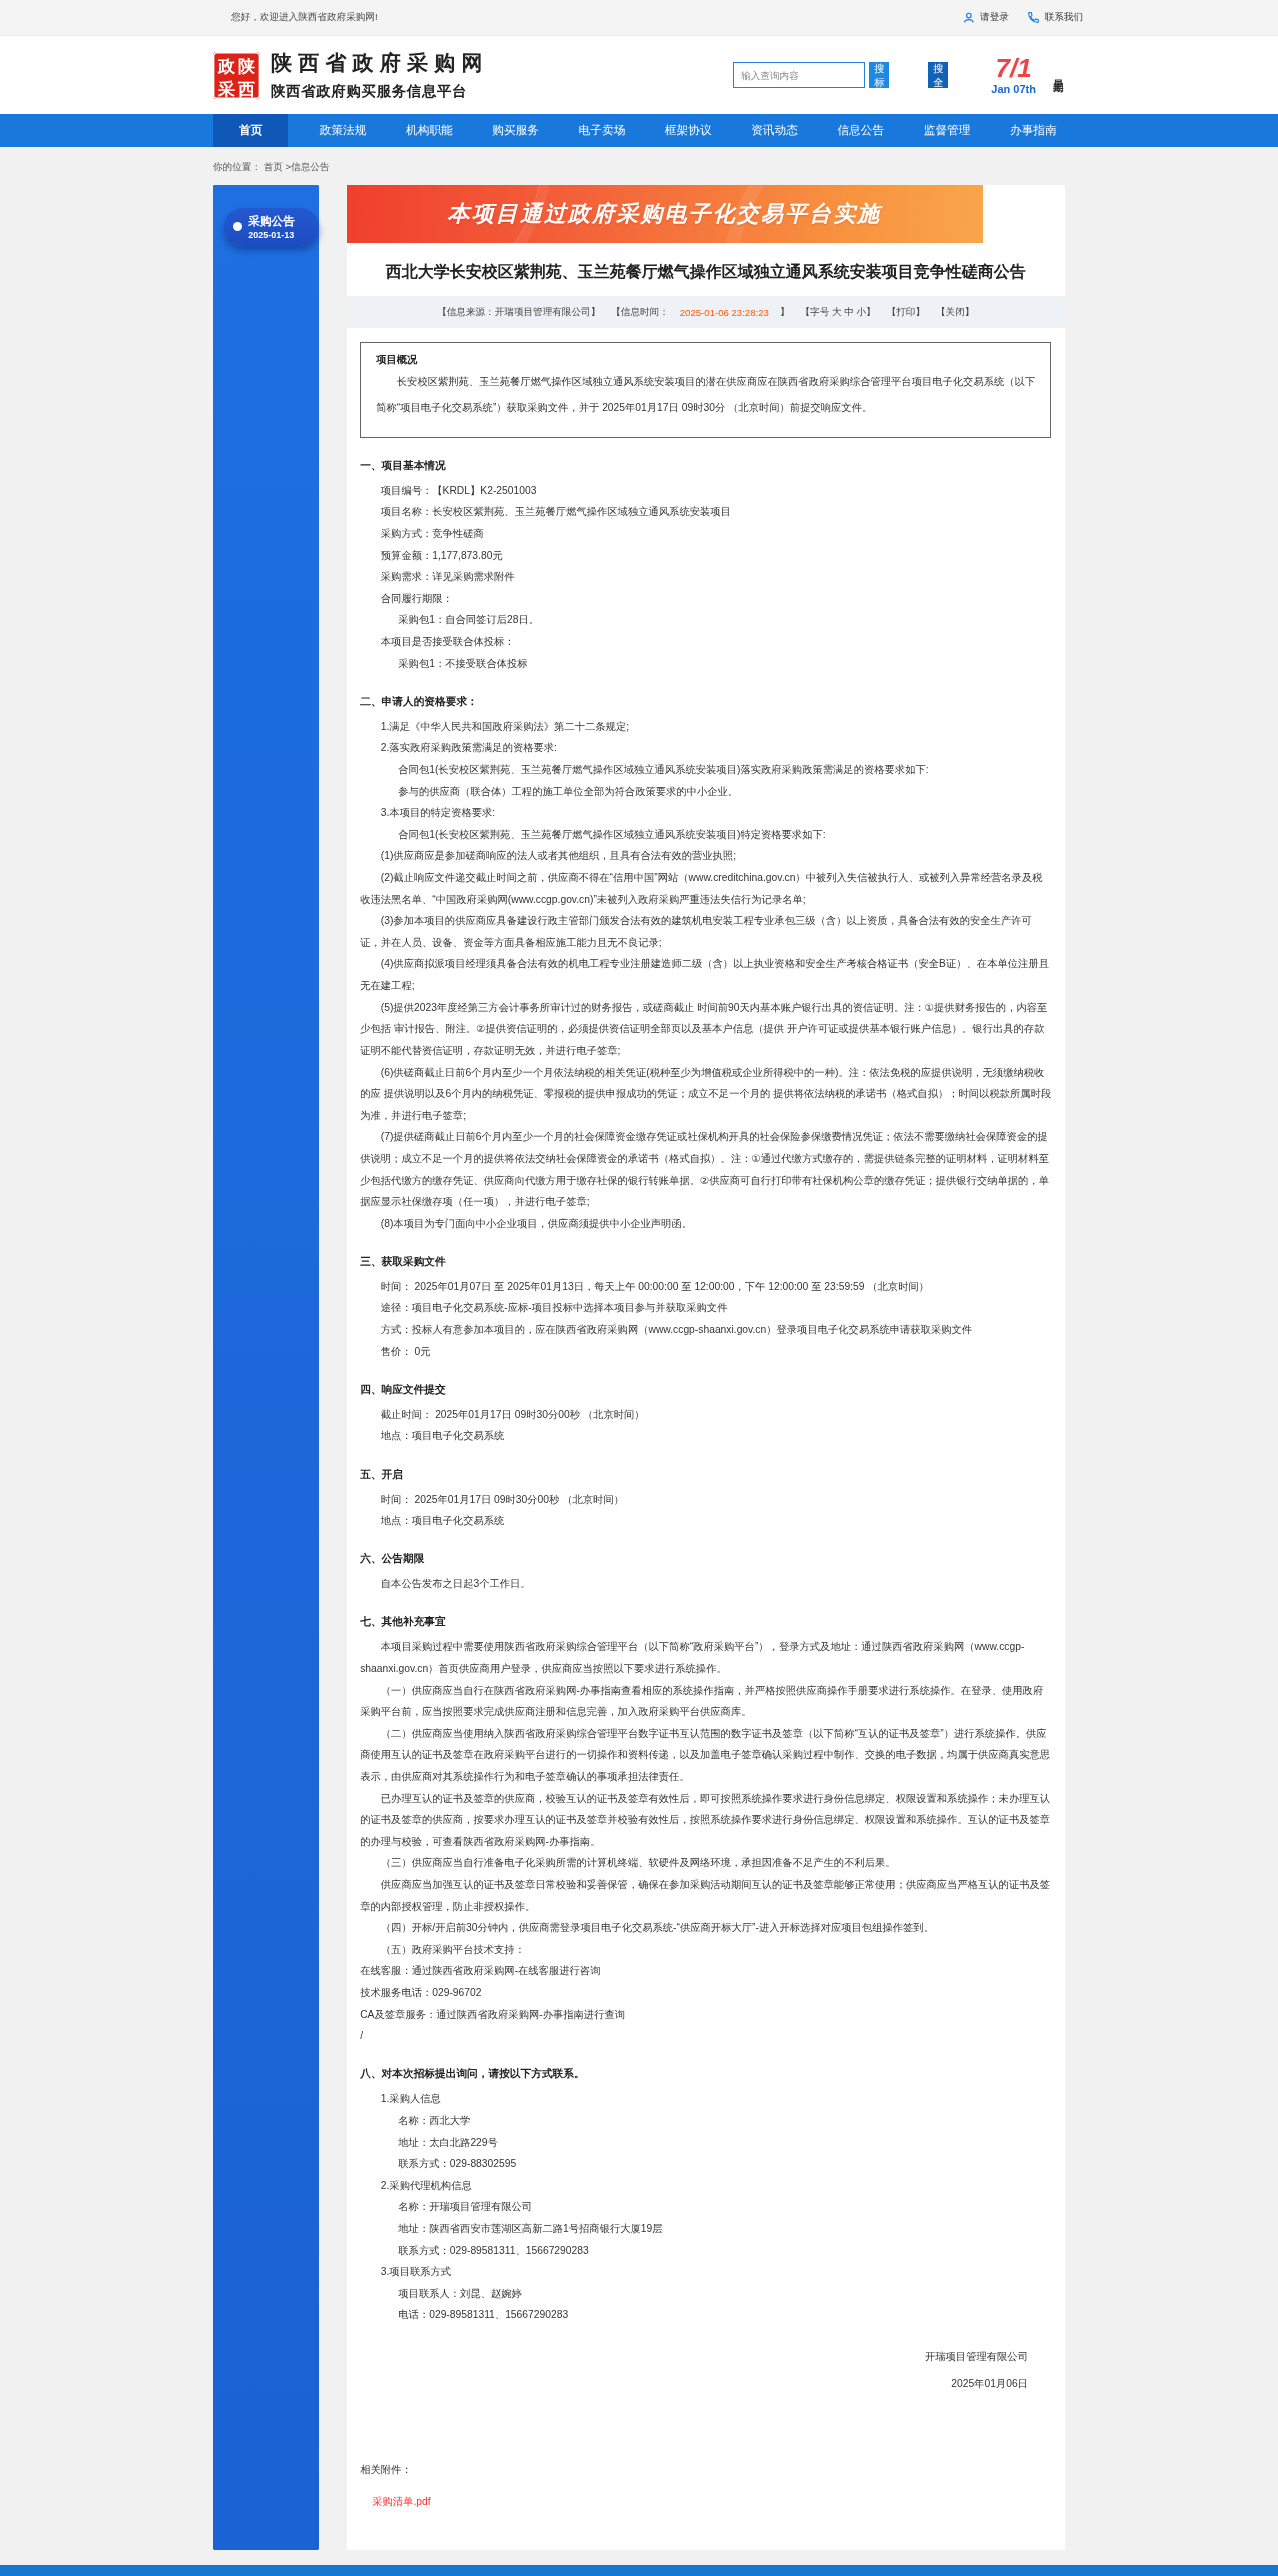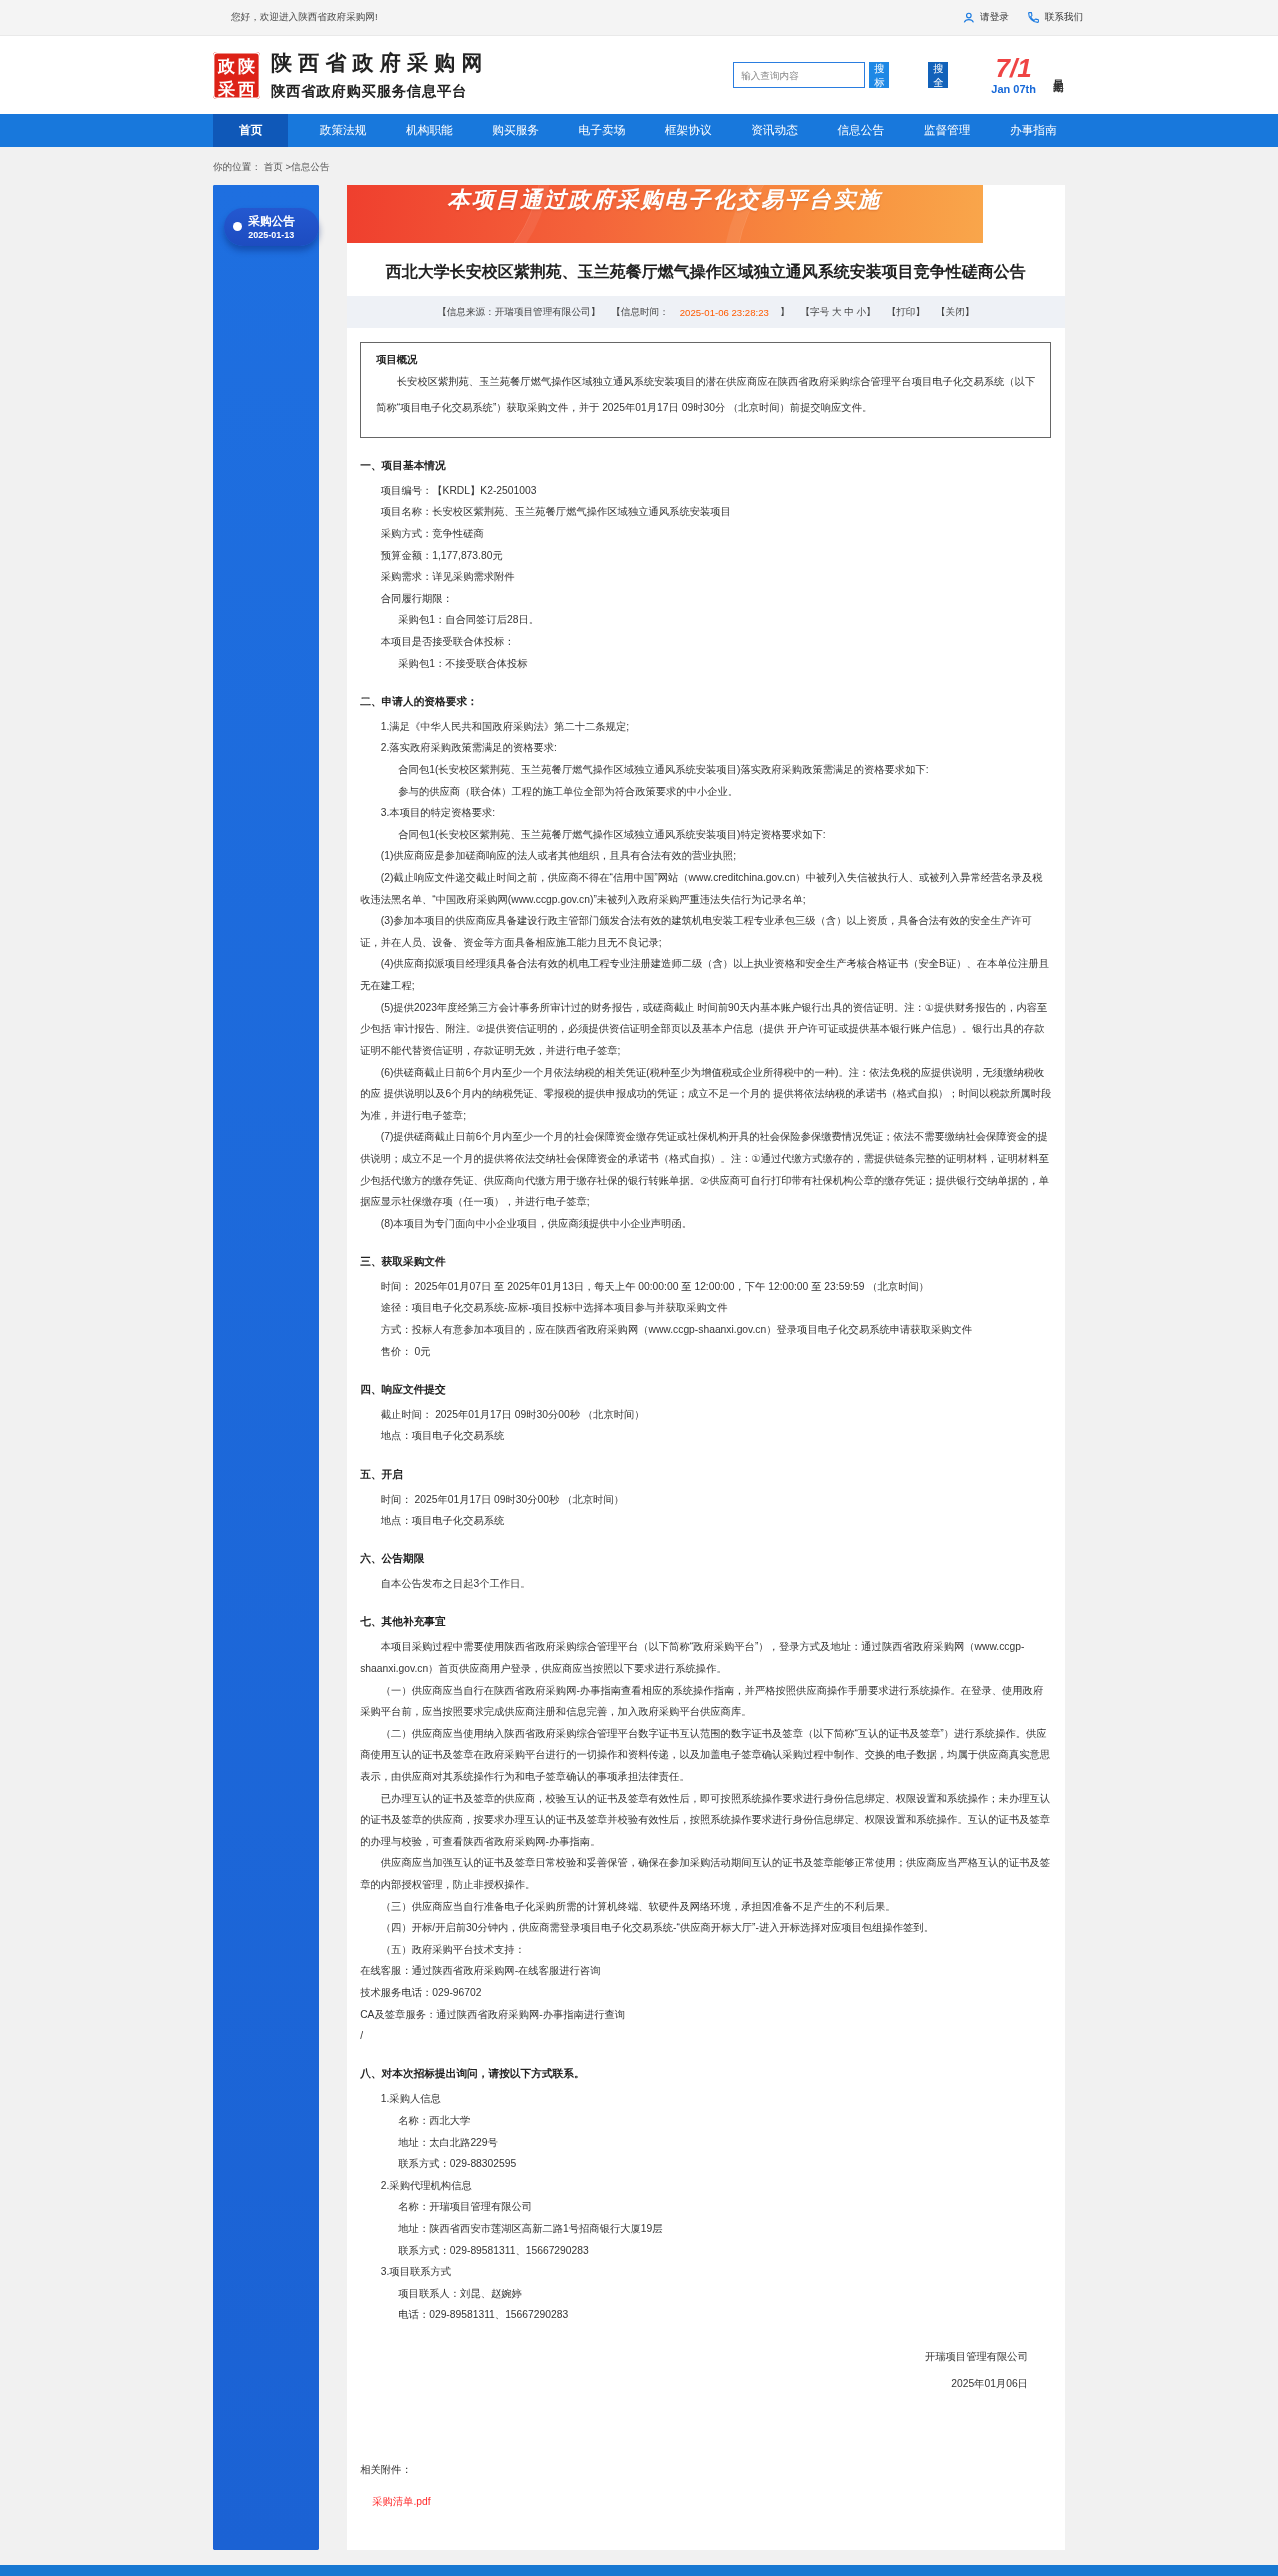--- a/index.html
+++ b/index.html
@@ -43,21 +43,21 @@
   .crumbs { padding:13.7px 0 11px; font-size:9.6px; color:#555; }
   .crumbs a { color:#555; text-decoration:none; cursor:pointer; }
   .layout { display:flex; align-items:stretch; gap:27.5px; }
   .sidebar { width:106px; flex:0 0 auto; background:linear-gradient(180deg,#1e6fe0,#1b62d4); border-radius:1.4px; }
   .side-tag { margin:23.4px 0 0 11px; background:linear-gradient(180deg,#2458d0,#1d4cc0); border-radius:687px; display:flex; align-items:center; gap:6.2px; padding:6.2px 6.9px 6.2px 9px; box-shadow:0 4.8px 6.9px rgba(8,40,120,.45); cursor:pointer; }
   .side-dot { width:9px; height:9px; background:#fff; border-radius:50%; flex:0 0 auto; }
   .side-tag-title { font-size:11.7px; font-weight:bold; color:#fff; line-height:1.2; }
   .side-tag-date { font-size:9px; font-weight:bold; color:#fff; margin-top:1.4px; }
 
   .article { flex:1; background:#fff; padding-bottom:41px; min-height:2262px; }
-  .banner { width:636px; height:58px; display:flex; align-items:flex-start; justify-content:center; position:relative; overflow:hidden;
+  .banner { width:636px; height:58px; display:flex; align-items:center; justify-content:center; position:relative; overflow:hidden;
             background:linear-gradient(95deg,#ef3f2e 0%,#f4633a 38%,#f8923f 78%,#f9a64b 100%); }
   .banner::before, .banner::after { content:""; position:absolute; border:1.4px solid rgba(255,255,255,.14); border-radius:50%; }
   .banner::before { width:289px; height:289px; left:-96px; top:-172px; box-shadow:0 0 0 9.6px rgba(255,255,255,.07); }
   .banner::after { width:357px; height:357px; right:-110px; top:-82px; box-shadow:0 0 0 12.4px rgba(255,255,255,.08); }
   .banner-text { color:#fff; font-size:22px; font-weight:900; font-style:italic; letter-spacing:2.1px; z-index:1; text-shadow:0 1.4px 2.1px rgba(160,40,0,.25); }
 
   .art-title { text-align:center; font-size:16px; font-weight:bold; color:#222; margin:19px 20.6px 13.7px; }
   .meta { background:#eef1f6; height:32px; display:flex; align-items:center; justify-content:center; font-size:9.6px; color:#444; gap:11px; }
   .meta .hot { color:#ff5a00; }
   .meta .clickable { cursor:pointer; }
@@ -229,22 +229,22 @@
             <h3 class="sec-h">五、开启</h3>
             <p class="para in1">时间： 2025年01月17日 09时30分00秒 （北京时间）</p>
             <p class="para in1">地点：项目电子化交易系统</p>
             <h3 class="sec-h">六、公告期限</h3>
             <p class="para in1">自本公告发布之日起3个工作日。</p>
             <h3 class="sec-h">七、其他补充事宜</h3>
             <p class="para ti">本项目采购过程中需要使用陕西省政府采购综合管理平台（以下简称“政府采购平台”），登录方式及地址：通过陕西省政府采购网（www.ccgp-shaanxi.gov.cn）首页供应商用户登录，供应商应当按照以下要求进行系统操作。</p>
             <p class="para ti">（一）供应商应当自行在陕西省政府采购网-办事指南查看相应的系统操作指南，并严格按照供应商操作手册要求进行系统操作。在登录、使用政府采购平台前，应当按照要求完成供应商注册和信息完善，加入政府采购平台供应商库。</p>
             <p class="para ti">（二）供应商应当使用纳入陕西省政府采购综合管理平台数字证书互认范围的数字证书及签章（以下简称“互认的证书及签章”）进行系统操作。供应商使用互认的证书及签章在政府采购平台进行的一切操作和资料传递，以及加盖电子签章确认采购过程中制作、交换的电子数据，均属于供应商真实意思表示，由供应商对其系统操作行为和电子签章确认的事项承担法律责任。</p>
             <p class="para ti">已办理互认的证书及签章的供应商，校验互认的证书及签章有效性后，即可按照系统操作要求进行身份信息绑定、权限设置和系统操作；未办理互认的证书及签章的供应商，按要求办理互认的证书及签章并校验有效性后，按照系统操作要求进行身份信息绑定、权限设置和系统操作。互认的证书及签章的办理与校验，可查看陕西省政府采购网-办事指南。</p>
+            <p class="para ti">（三）供应商应当自行准备电子化采购所需的计算机终端、软硬件及网络环境，承担因准备不足产生的不利后果。</p>
             <p class="para ti">供应商应当加强互认的证书及签章日常校验和妥善保管，确保在参加采购活动期间互认的证书及签章能够正常使用；供应商应当严格互认的证书及签章的内部授权管理，防止非授权操作。</p>
-            <p class="para ti">（三）供应商应当自行准备电子化采购所需的计算机终端、软硬件及网络环境，承担因准备不足产生的不利后果。</p>
             <p class="para ti">（四）开标/开启前30分钟内，供应商需登录项目电子化交易系统-“供应商开标大厅”-进入开标选择对应项目包组操作签到。</p>
             <p class="para ti">（五）政府采购平台技术支持：</p>
             <p class="para plain">在线客服：通过陕西省政府采购网-在线客服进行咨询</p>
             <p class="para plain">技术服务电话：029-96702</p>
             <p class="para plain">CA及签章服务：通过陕西省政府采购网-办事指南进行查询</p>
             <p class="para plain">/</p>
             <h3 class="sec-h">八、对本次招标提出询问，请按以下方式联系。</h3>
             <p class="para in1">1.采购人信息</p>
             <p class="para in2">名称：西北大学</p>
             <p class="para in2">地址：太白北路229号</p>

